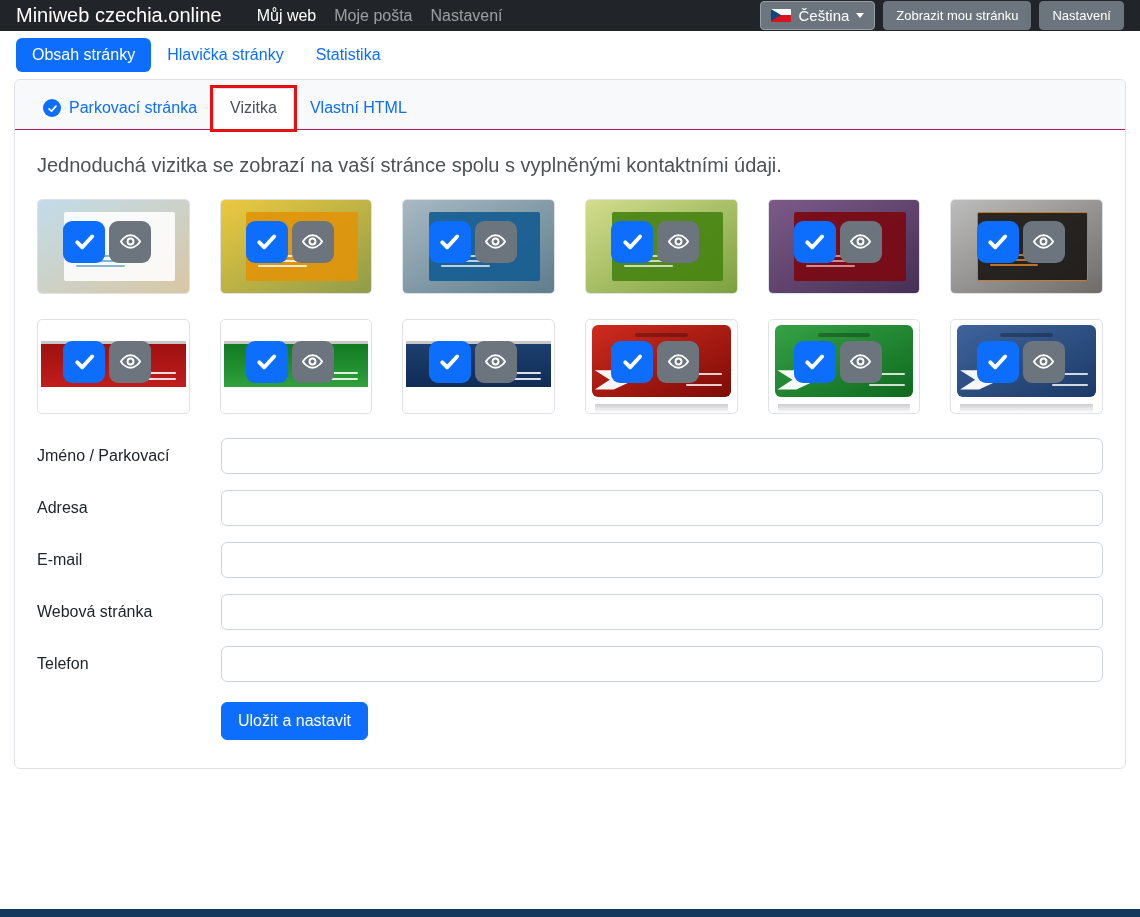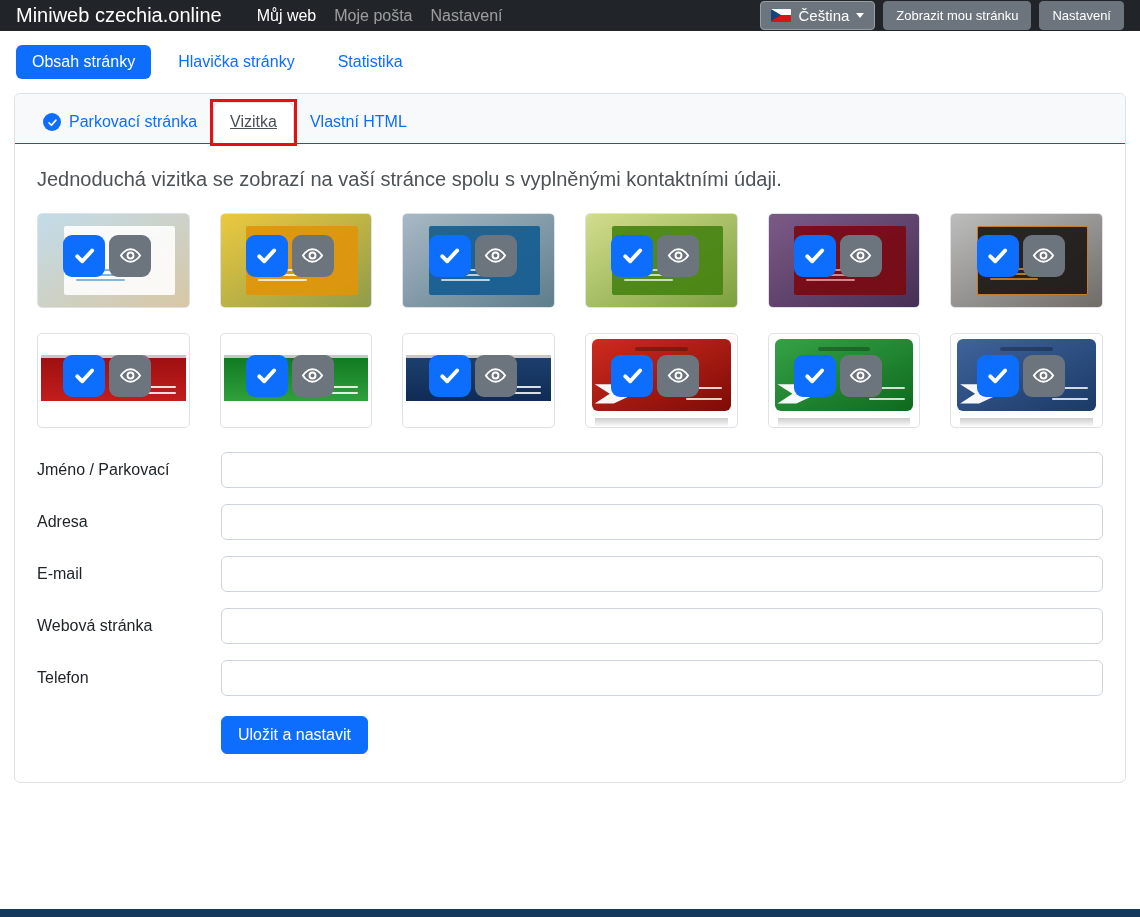--- a/index.html
+++ b/index.html
@@ -19,32 +19,32 @@
   .flag { width:20px; height:13px; position:relative; overflow:hidden; display:inline-block;
           background:linear-gradient(to bottom,#fff 0 50%,#d7141a 50% 100%); border-radius:1px; }
   .flag::before { content:""; position:absolute; left:0; top:0; border-left:10px solid #11457e;
           border-top:6.5px solid transparent; border-bottom:6.5px solid transparent; }
   .caret { width:0; height:0; border-left:4px solid transparent; border-right:4px solid transparent;
            border-top:5px solid #fff; display:inline-block; }
   .gray-btn { background:#6c757d; border:1px solid #6c757d; color:#fff; font-size:13px; padding:6px 12px;
               border-radius:4px; cursor:pointer; font-family:inherit; }
 
   
-  .pills { display:flex; align-items:center; padding:14px 16px; gap:11px; }
+  .pills { display:flex; align-items:center; padding:7px 16px; gap:0; }
   .pill { font-size:16px; padding:8px 16px; border-radius:6px; color:#0d6efd; text-decoration:none; cursor:pointer; }
   .pill.active { background:#0d6efd; color:#fff; }
 
   
   .card { margin:0 14px; border:1px solid #dee2e6; border-radius:6px; background:#fff; }
   .card-header { background:#f8f9fa; border-bottom:1px solid #be185d; border-radius:6px 6px 0 0;
                  padding:8px 12px 0 12px; display:flex; align-items:flex-end; }
   .subtab { display:flex; align-items:center; gap:8px; font-size:16px; color:#0d6efd; padding:10px 16px 12px;
             text-decoration:none; cursor:pointer; position:relative; margin-bottom:0; }
   .subtab.active { background:#fff; color:#495057; border:1px solid #dee2e6; border-bottom:none;
-                   border-radius:6px 6px 0 0; margin-bottom:-1px; padding-bottom:13px;text-decoration:underline; }
+                   border-radius:6px 6px 0 0; margin-bottom:-1px; padding-bottom:13px; }
   .cc { width:18px; height:18px; border-radius:50%; background:#0d6efd; display:inline-flex;
         align-items:center; justify-content:center; flex:0 0 auto; }
   .annotation { position:absolute; inset:-4px -4px -2px -4px; border:3px solid #e60f12; pointer-events:none; z-index:5; }
 
   .card-body { padding:16px 16px 28px; }
   .intro { font-size:20px; font-weight:300; color:#4d5256; margin:8px 6px 22px; }
 
   
   .grid { display:grid; grid-template-columns:repeat(6,1fr); column-gap:30px; row-gap:25px; margin:0 6px 24px; }
   .thumb { position:relative; height:95px; background:#fff; border:1px solid #dee2e6; border-radius:5px; overflow:hidden; }

